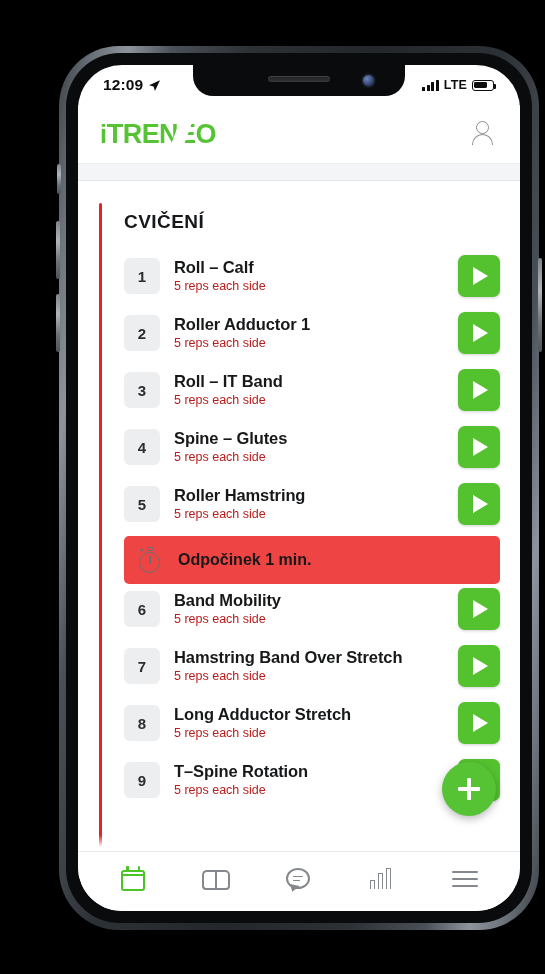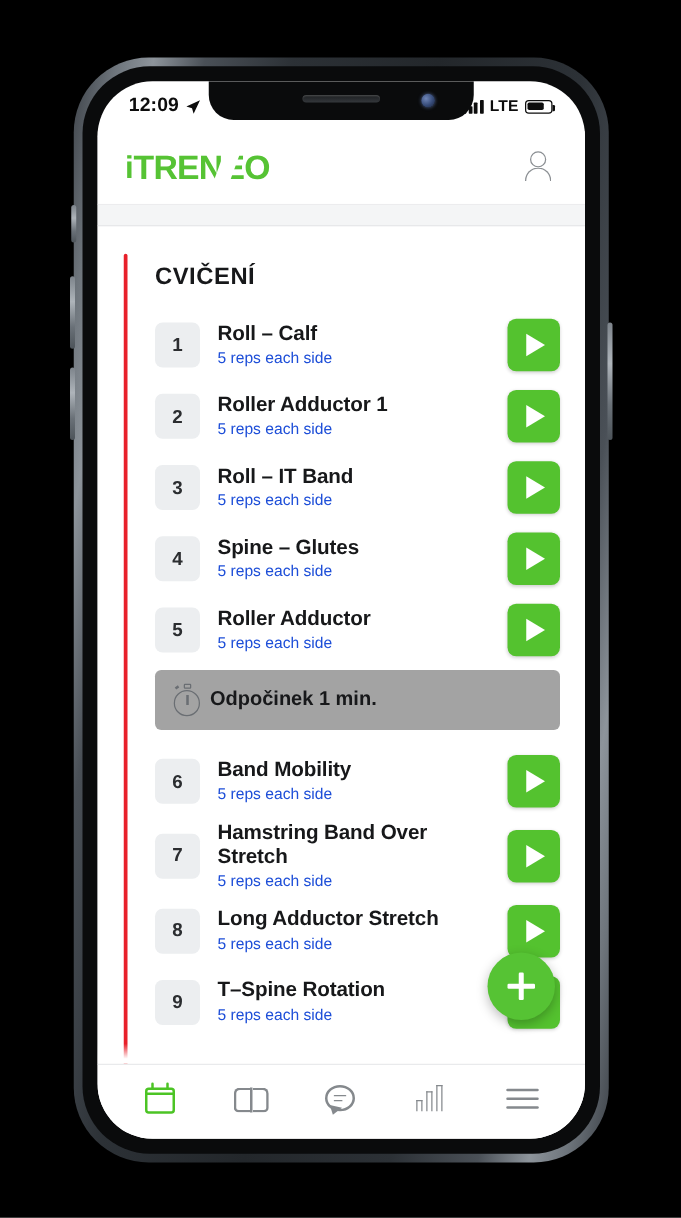--- a/index.html
+++ b/index.html
@@ -5,21 +5,21 @@
   * { margin:0; padding:0; box-sizing:border-box; }
   html,body{
     width:545px; height:974px; overflow:hidden;
     background:#000;
     font-family:"Liberation Sans", sans-serif;
   }
 
   
   #phone-frame{
     position:absolute; left:59px; top:46px;
-    width:428px; height:884px;
+    width:480px; height:884px;
     border-radius:60px;
     background:linear-gradient(100deg,#3a3f45 0%,#6e757c 6%,#8d949b 11%,#4a5057 18%,#2c3136 30%,
                                 #23272b 50%,#2c3136 70%,#4a5057 82%,#8d949b 89%,#6e757c 94%,#3a3f45 100%);
     box-shadow:0 10px 40px rgba(0,0,0,.75);
   }
   #frame-inner{
     position:absolute; left:7px; top:7px; right:7px; bottom:7px;
     border-radius:54px; background:#0a0b0c;
   }
   #screen{
@@ -100,30 +100,30 @@
   }
   #red-rail{position:absolute;left:21px;top:22px;width:3px;bottom:-10px;background:#e8202a;border-radius:2px;}
   #content-inner{position:absolute;left:0;top:0;right:0;padding:0 20px 0 46px;}
 
   #section-title{
     font-size:19px;font-weight:700;color:#17181a;letter-spacing:.45px;
     margin-top:30px;margin-bottom:18px;
   }
 
   .ex-row{display:flex;align-items:center;gap:14px;min-height:50px;margin-bottom:7px;}
-  .ex-row.rest{background:#a3a3a3;border-radius:5px;padding:10px 0 10px 10px;margin-bottom:16px;gap:4px;min-height:0;}
+  .ex-row.rest{background:#ef4444;border-radius:5px;padding:10px 0 10px 10px;margin-bottom:0;gap:14px;min-height:0;}
   .ex-num{
     flex:0 0 auto;width:36px;height:36px;background:#eceef0;border-radius:6px;
     display:flex;align-items:center;justify-content:center;
     font-size:15px;font-weight:600;color:#2b2d30;
   }
   .ex-text{flex:1 1 auto;min-width:0;padding-right:6px;}
   .ex-name{font-size:16.5px;font-weight:700;color:#17181a;line-height:1.14;letter-spacing:-.1px;
            overflow-wrap:anywhere;}
-  .ex-reps{font-size:12.5px;color:#1d4ed8;margin-top:3px;line-height:1.2;}
+  .ex-reps{font-size:12.5px;color:#b91c1c;margin-top:3px;line-height:1.2;}
   .ex-play{
     flex:0 0 auto;width:42px;height:42px;background:#54c22f;border-radius:7px;
     display:flex;align-items:center;justify-content:center;
     box-shadow:0 1px 3px rgba(0,0,0,.18);
   }
   .ex-play .tri{
     width:0;height:0;border-left:15px solid #fff;
     border-top:9.5px solid transparent;border-bottom:9.5px solid transparent;margin-left:3px;
   }
   .rest-icon{flex:0 0 auto;width:28px;height:28px;position:relative;margin-left:2px;}
@@ -282,21 +282,21 @@
               <div class="ex-reps">5 reps each side</div>
             </div>
             <div class="ex-play">
                 <span class="tri"></span>
               </div>
           </div>
 
           <div class="ex-row">
             <div class="ex-num">5</div>
             <div class="ex-text">
-              <div class="ex-name">Roller Adductor</div>
+              <div class="ex-name">Roller Hamstring</div>
               <div class="ex-reps">5 reps each side</div>
             </div>
             <div class="ex-play">
                 <span class="tri"></span>
               </div>
           </div>
 
           <div class="ex-row rest">
             <div class="rest-icon">
               <span class="dial"></span>

